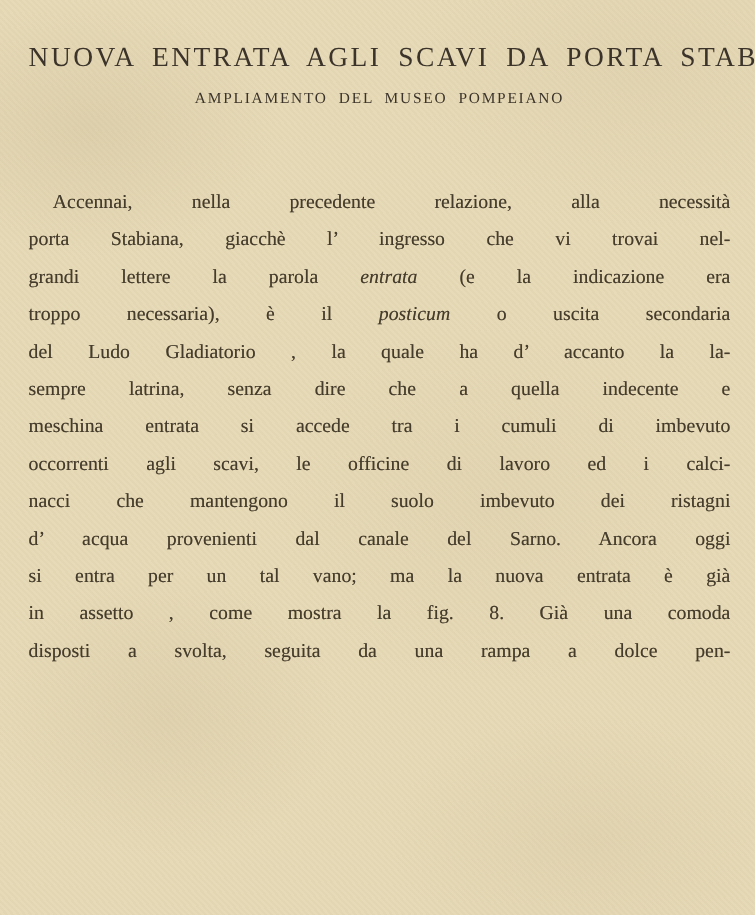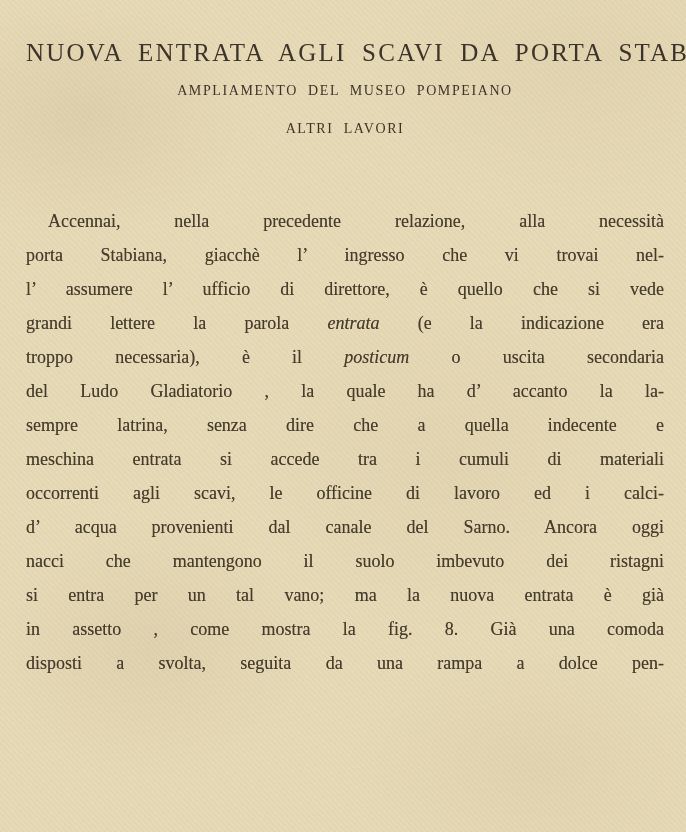--- a/index.html
+++ b/index.html
@@ -68,33 +68,31 @@
   .it { font-style: italic; }
 </style>
 </head>
 <body>
 
 <div class="page">
 
   <div class="heading">
     <div class="h-line h1">NUOVA ENTRATA AGLI SCAVI DA PORTA STABIANA</div>
     <div class="h-line h2">AMPLIAMENTO DEL MUSEO POMPEIANO</div>
-    <div class="h-line h3">ALTRI LAVORI</div>
   </div>
 
   <div class="body-text">
       <div class="line indent"><span>Accennai, nella precedente relazione, alla necessità</span></div>
       <div class="line"><span>porta Stabiana, giacchè l’ ingresso che vi trovai nel-</span></div>
-      <div class="line"><span>l’ assumere l’ ufficio di direttore, è quello che si vede</span></div>
       <div class="line"><span>grandi lettere la parola </span><span class="it">entrata</span><span> (e la indicazione era</span></div>
       <div class="line"><span>troppo necessaria), è il </span><span class="it">posticum</span><span> o uscita secondaria</span></div>
       <div class="line"><span>del Ludo Gladiatorio , la quale ha d’ accanto la la-</span></div>
       <div class="line"><span>sempre latrina, senza dire che a quella indecente e</span></div>
-      <div class="line"><span>meschina entrata si accede tra i cumuli di materiali</span></div>
+      <div class="line"><span>meschina entrata si accede tra i cumuli di imbevuto</span></div>
       <div class="line"><span>occorrenti agli scavi, le officine di lavoro ed i calci-</span></div>
+      <div class="line"><span>nacci che mantengono il suolo imbevuto dei ristagni</span></div>
       <div class="line"><span>d’ acqua provenienti dal canale del Sarno. Ancora oggi</span></div>
-      <div class="line"><span>nacci che mantengono il suolo imbevuto dei ristagni</span></div>
       <div class="line"><span>si entra per un tal vano; ma la nuova entrata è già</span></div>
       <div class="line"><span>in assetto , come mostra la fig. 8. Già una comoda</span></div>
       <div class="line"><span>disposti a svolta, seguita da una rampa a dolce pen-</span></div>
     </div>
 
 </div>
 
 </body></html>

